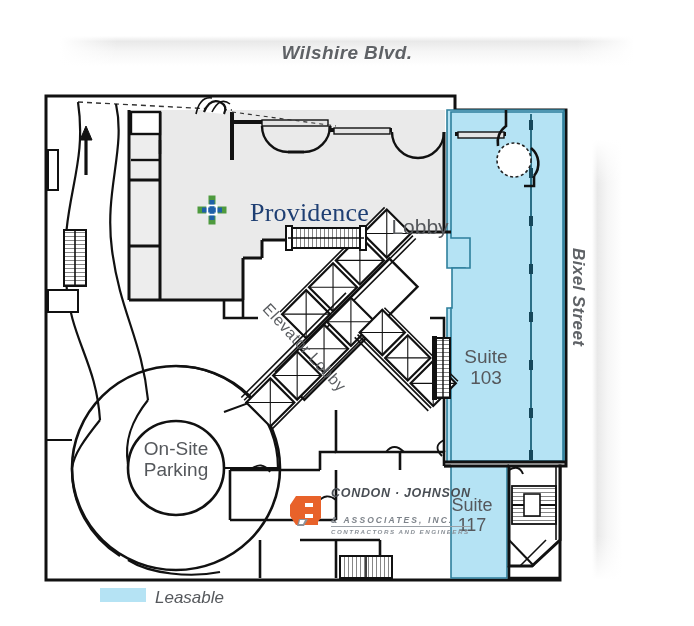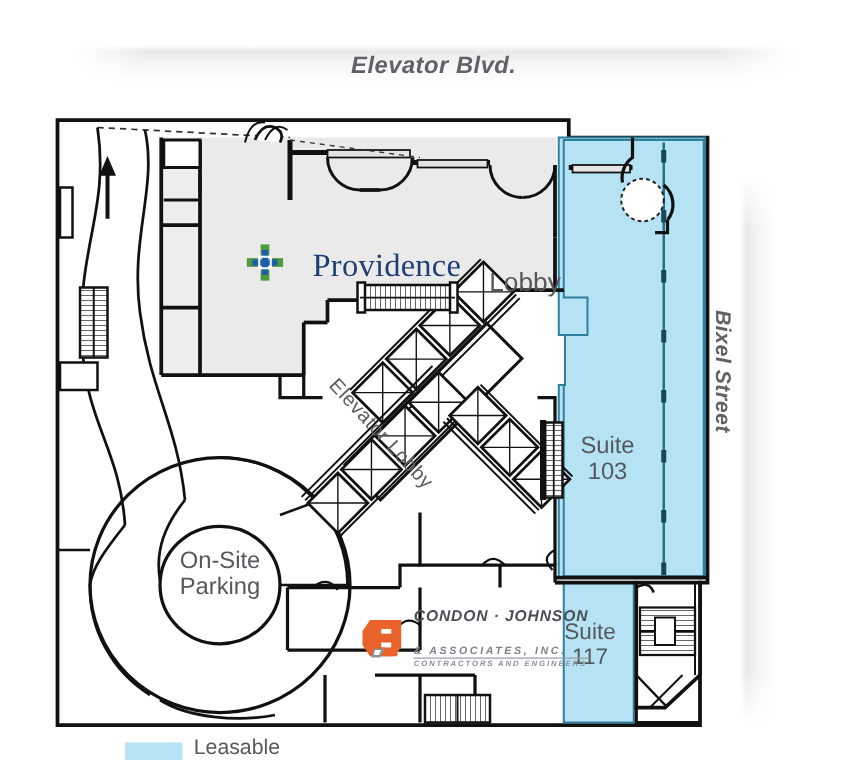--- a/index.html
+++ b/index.html
@@ -71,21 +71,21 @@
     white-space:nowrap;margin-top:16px;
     padding-bottom:2px;border-bottom:1px solid #9aa0a6;
   }
   #condon-line3{
     font-size:6.2px;font-weight:bold;color:#8a9097;letter-spacing:1.5px;
     white-space:nowrap;margin-top:2px;
   }
 
   
   #legend{
-    position:absolute;left:100px;top:588px;display:flex;align-items:flex-end;gap:9px;
+    position:absolute;left:100px;top:588px;display:flex;align-items:flex-start;gap:9px;font-style:italic;
   }
   #legend-swatch{width:46px;height:14px;background:#b5e3f4;}
   #legend-label{font-size:17px;color:#55585c;}
 </style>
 </head>
 <body>
 
 <div id="plan-root">
 
   <svg class="plan" viewBox="0 0 694 626" xmlns="http://www.w3.org/2000/svg">
@@ -420,21 +420,21 @@
       <path d="M336,500 q-10,-8 -18,2"></path>
     </g>
 
     <g stroke="#111" stroke-width="3">
       <line x1="444" y1="462" x2="566" y2="462"></line>
       <line x1="444" y1="466" x2="509" y2="466"></line>
     </g>
 
   </svg>
 
-  <div class="street-label" id="wilshire-label">Elevator Blvd.</div>
+  <div class="street-label" id="wilshire-label">Wilshire Blvd.</div>
 
   <div class="street-label" id="bixel-label">Bixel Street</div>
 
   <div class="room-label" id="label-onsite">
     <span class="l1">On-Site</span>
     <span class="l2">Parking</span>
   </div>
 
   <div class="room-label" id="label-lobby">Lobby</div>
 

